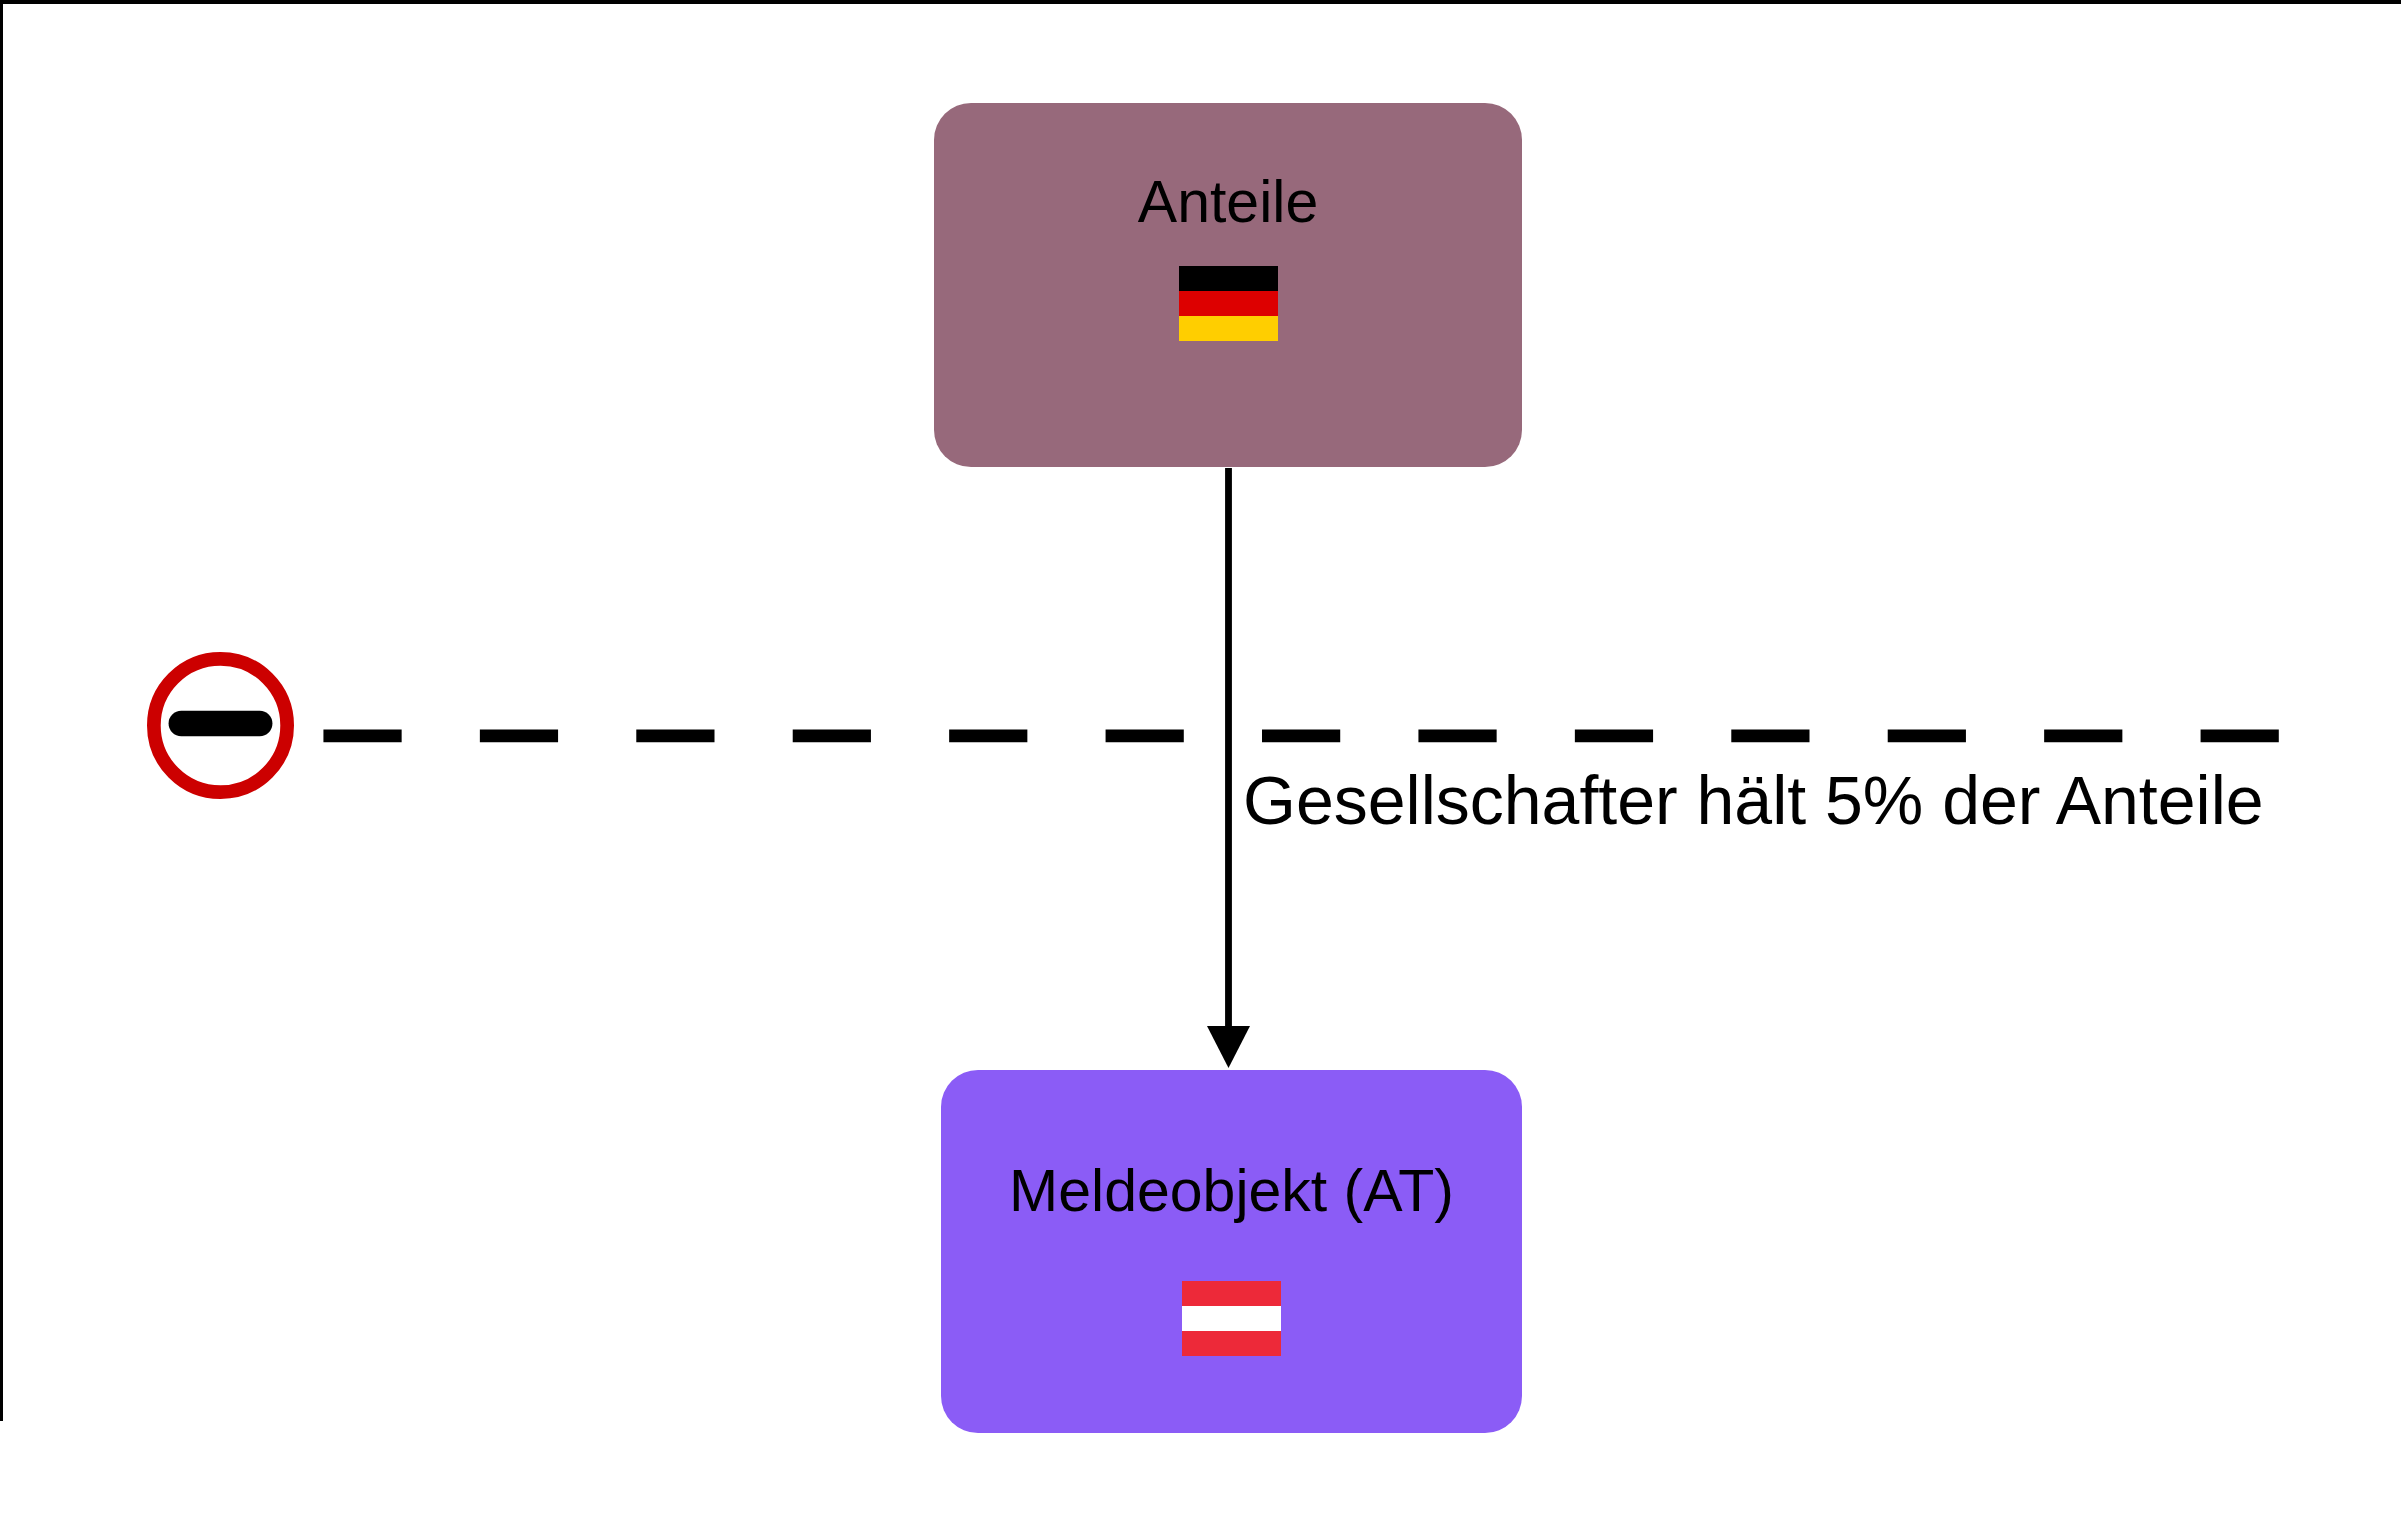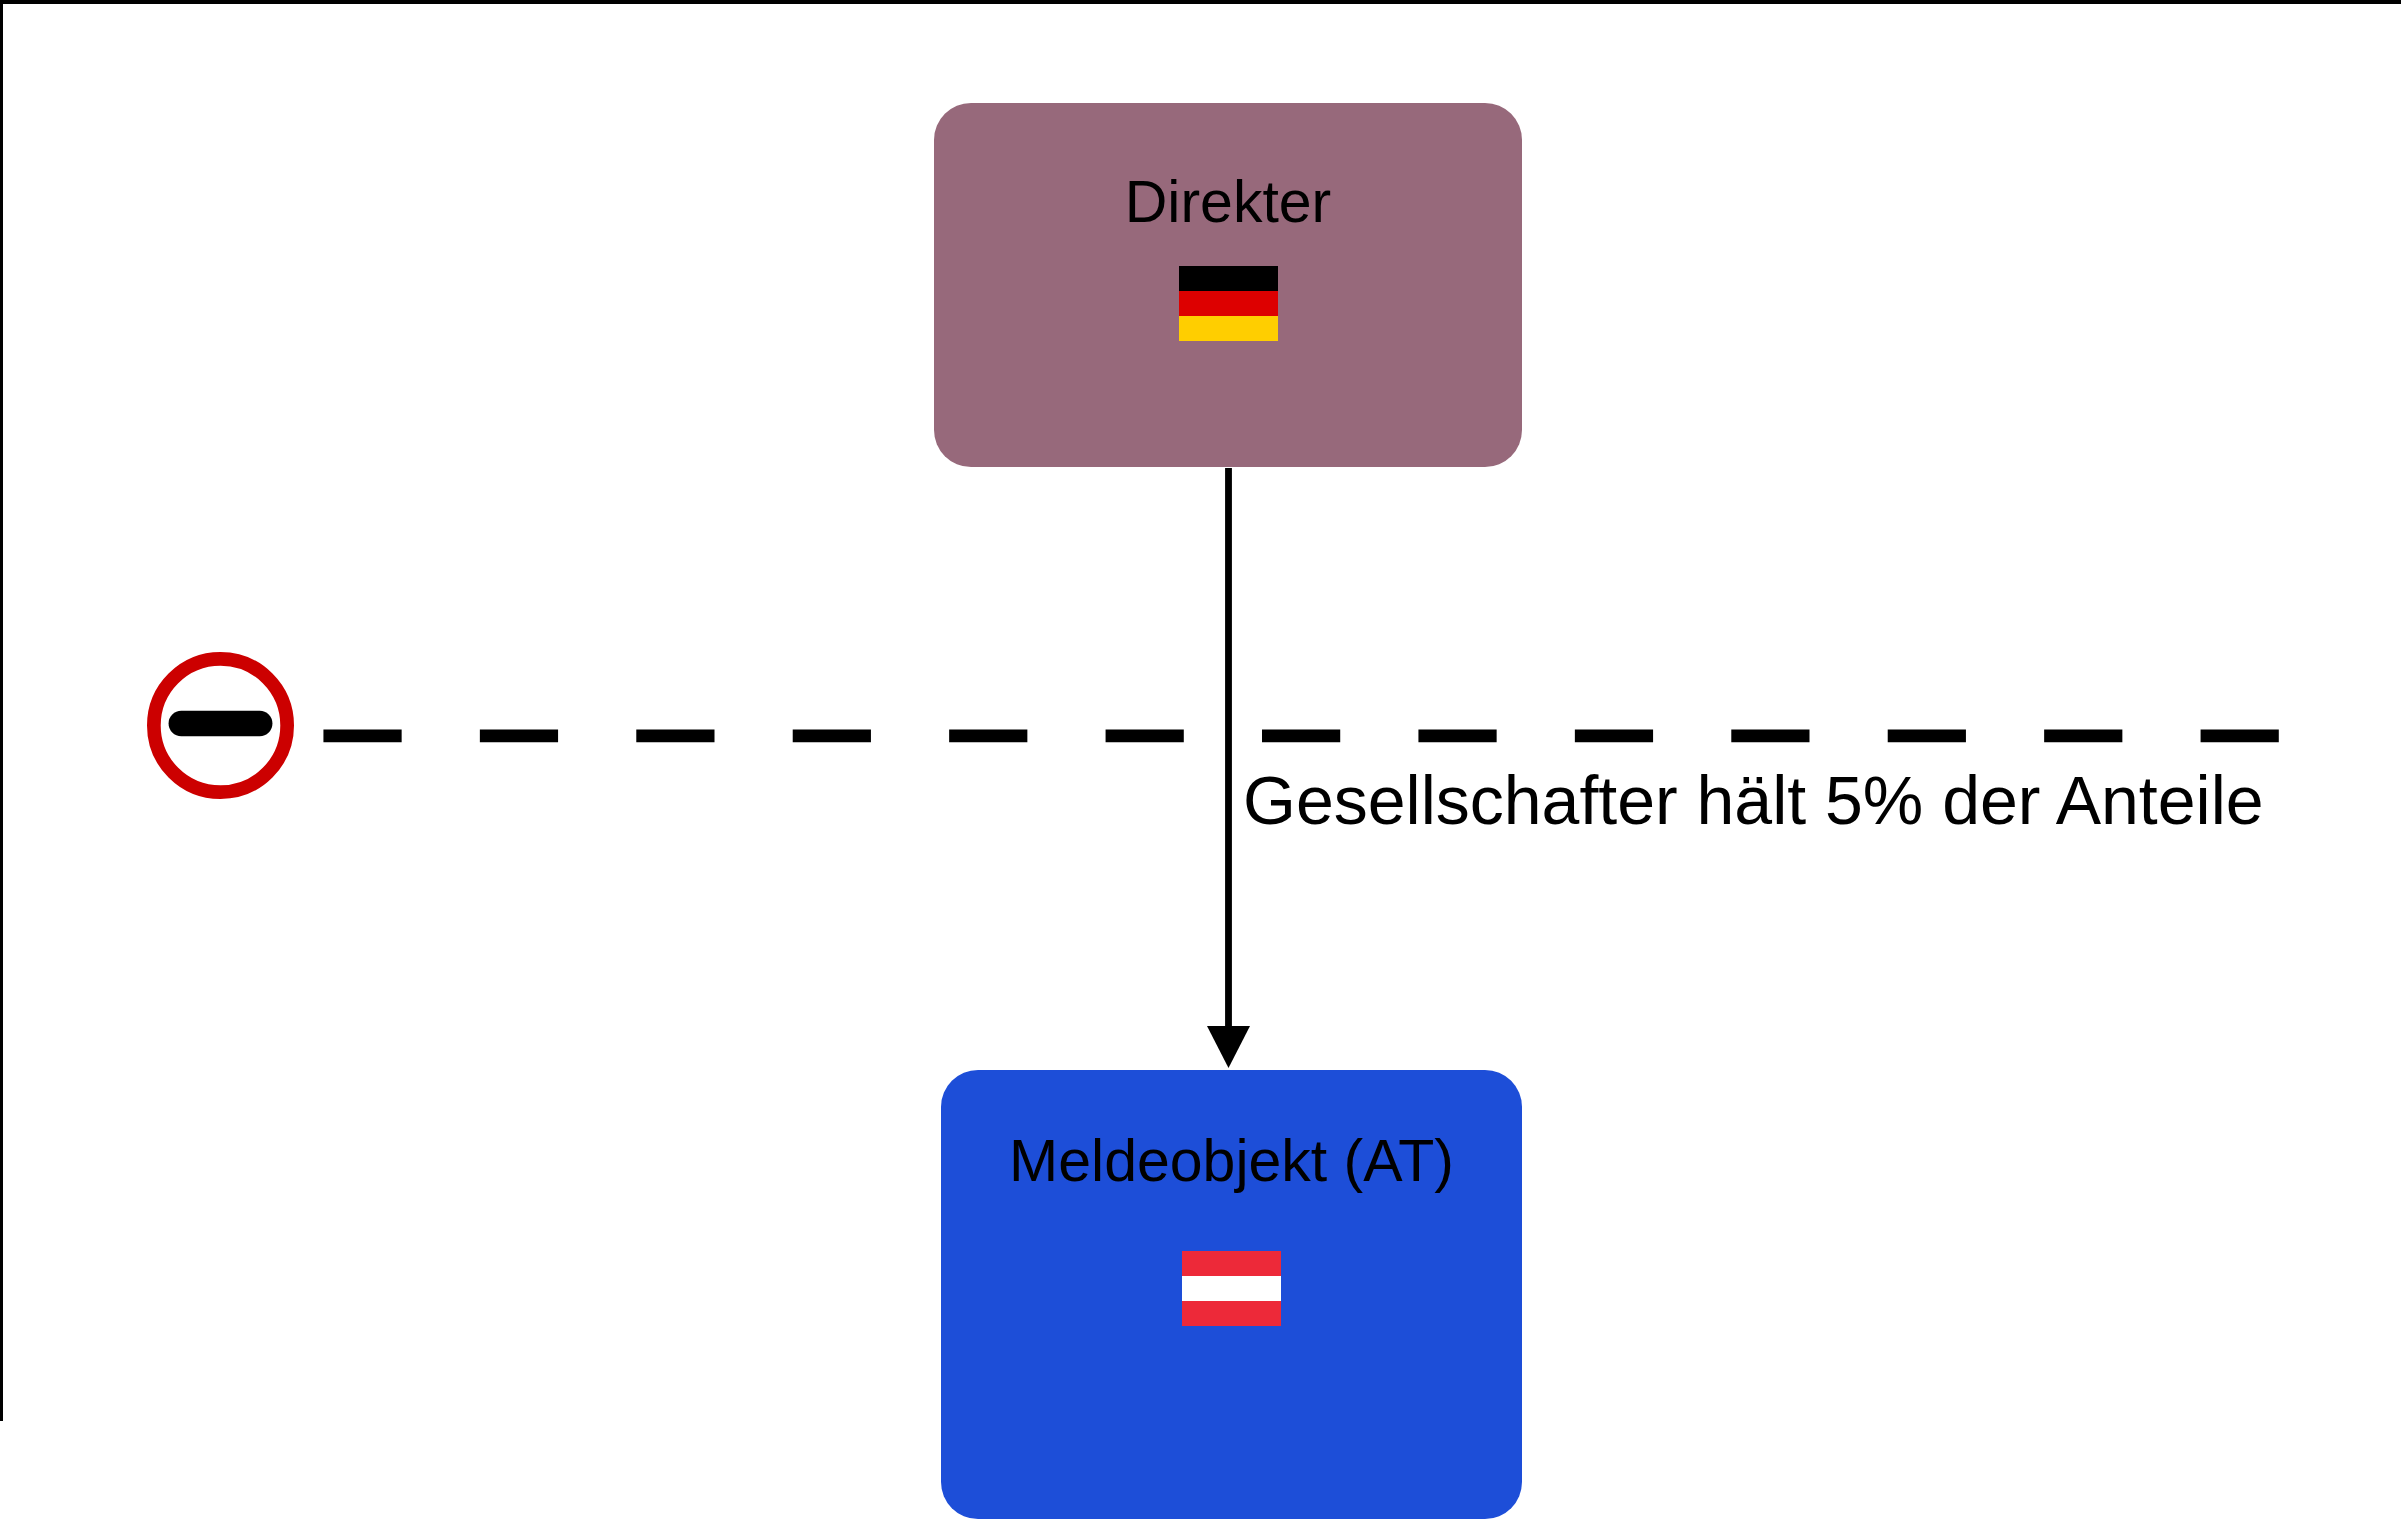--- a/index.html
+++ b/index.html
@@ -7,21 +7,21 @@
   #canvas{position:relative;width:2401px;height:1519px;background:#ffffff;overflow:hidden;}
 
   
   .frame-top{position:absolute;left:0;top:0;width:2401px;height:3.9px;background:#000;}
   .frame-left{position:absolute;left:0;top:0;width:2.9px;height:1421px;background:#000;}
 
   
   .node{position:absolute;border-radius:37px;box-sizing:border-box;
         display:flex;flex-direction:column;align-items:center;color:#000;}
   .node-parent{left:934px;top:103px;width:588px;height:364px;background:#97697B;padding-top:61px;}
-  .node-child{left:941px;top:1070px;width:581px;height:449px;background:#1d4ed8;padding-top:53px;}
+  .node-child{left:941px;top:1070px;width:581px;height:363px;background:#8b5cf6;padding-top:83px;}
   .node-label{font-size:59px;line-height:77px;text-align:center;white-space:nowrap;}
 
   
   .flag{display:flex;flex-direction:column;width:99px;height:75px;}
   .flag > div{flex:1;}
   .flag-de{margin-top:24.5px;}
   .flag-de .s1{background:#000000;}
   .flag-de .s2{background:#DD0000;}
   .flag-de .s3{background:#FFCE00;}
   .flag-at{margin-top:51px;}
@@ -57,21 +57,21 @@
 
   <svg id="arrow-svg" class="svg-abs" width="43" height="602" viewBox="0 0 44 614">
     <line x1="22" y1="0" x2="22" y2="575" stroke="#000000" stroke-width="7"></line>
     <polygon points="0,571 44,571 22,614" fill="#000000"></polygon>
   </svg>
 
   <div class="edge-label">Gesellschafter hält 5% der Anteile</div>
 
   <div class="node node-parent">
     <div class="node-label">
-      <div>Direkter</div>
+      <div>Anteile</div>
     </div>
     <div class="flag flag-de">
       <div class="s1"></div>
       <div class="s2"></div>
       <div class="s3"></div>
     </div>
   </div>
 
   <div class="node node-child">
     <div class="node-label">Meldeobjekt (AT)</div>

